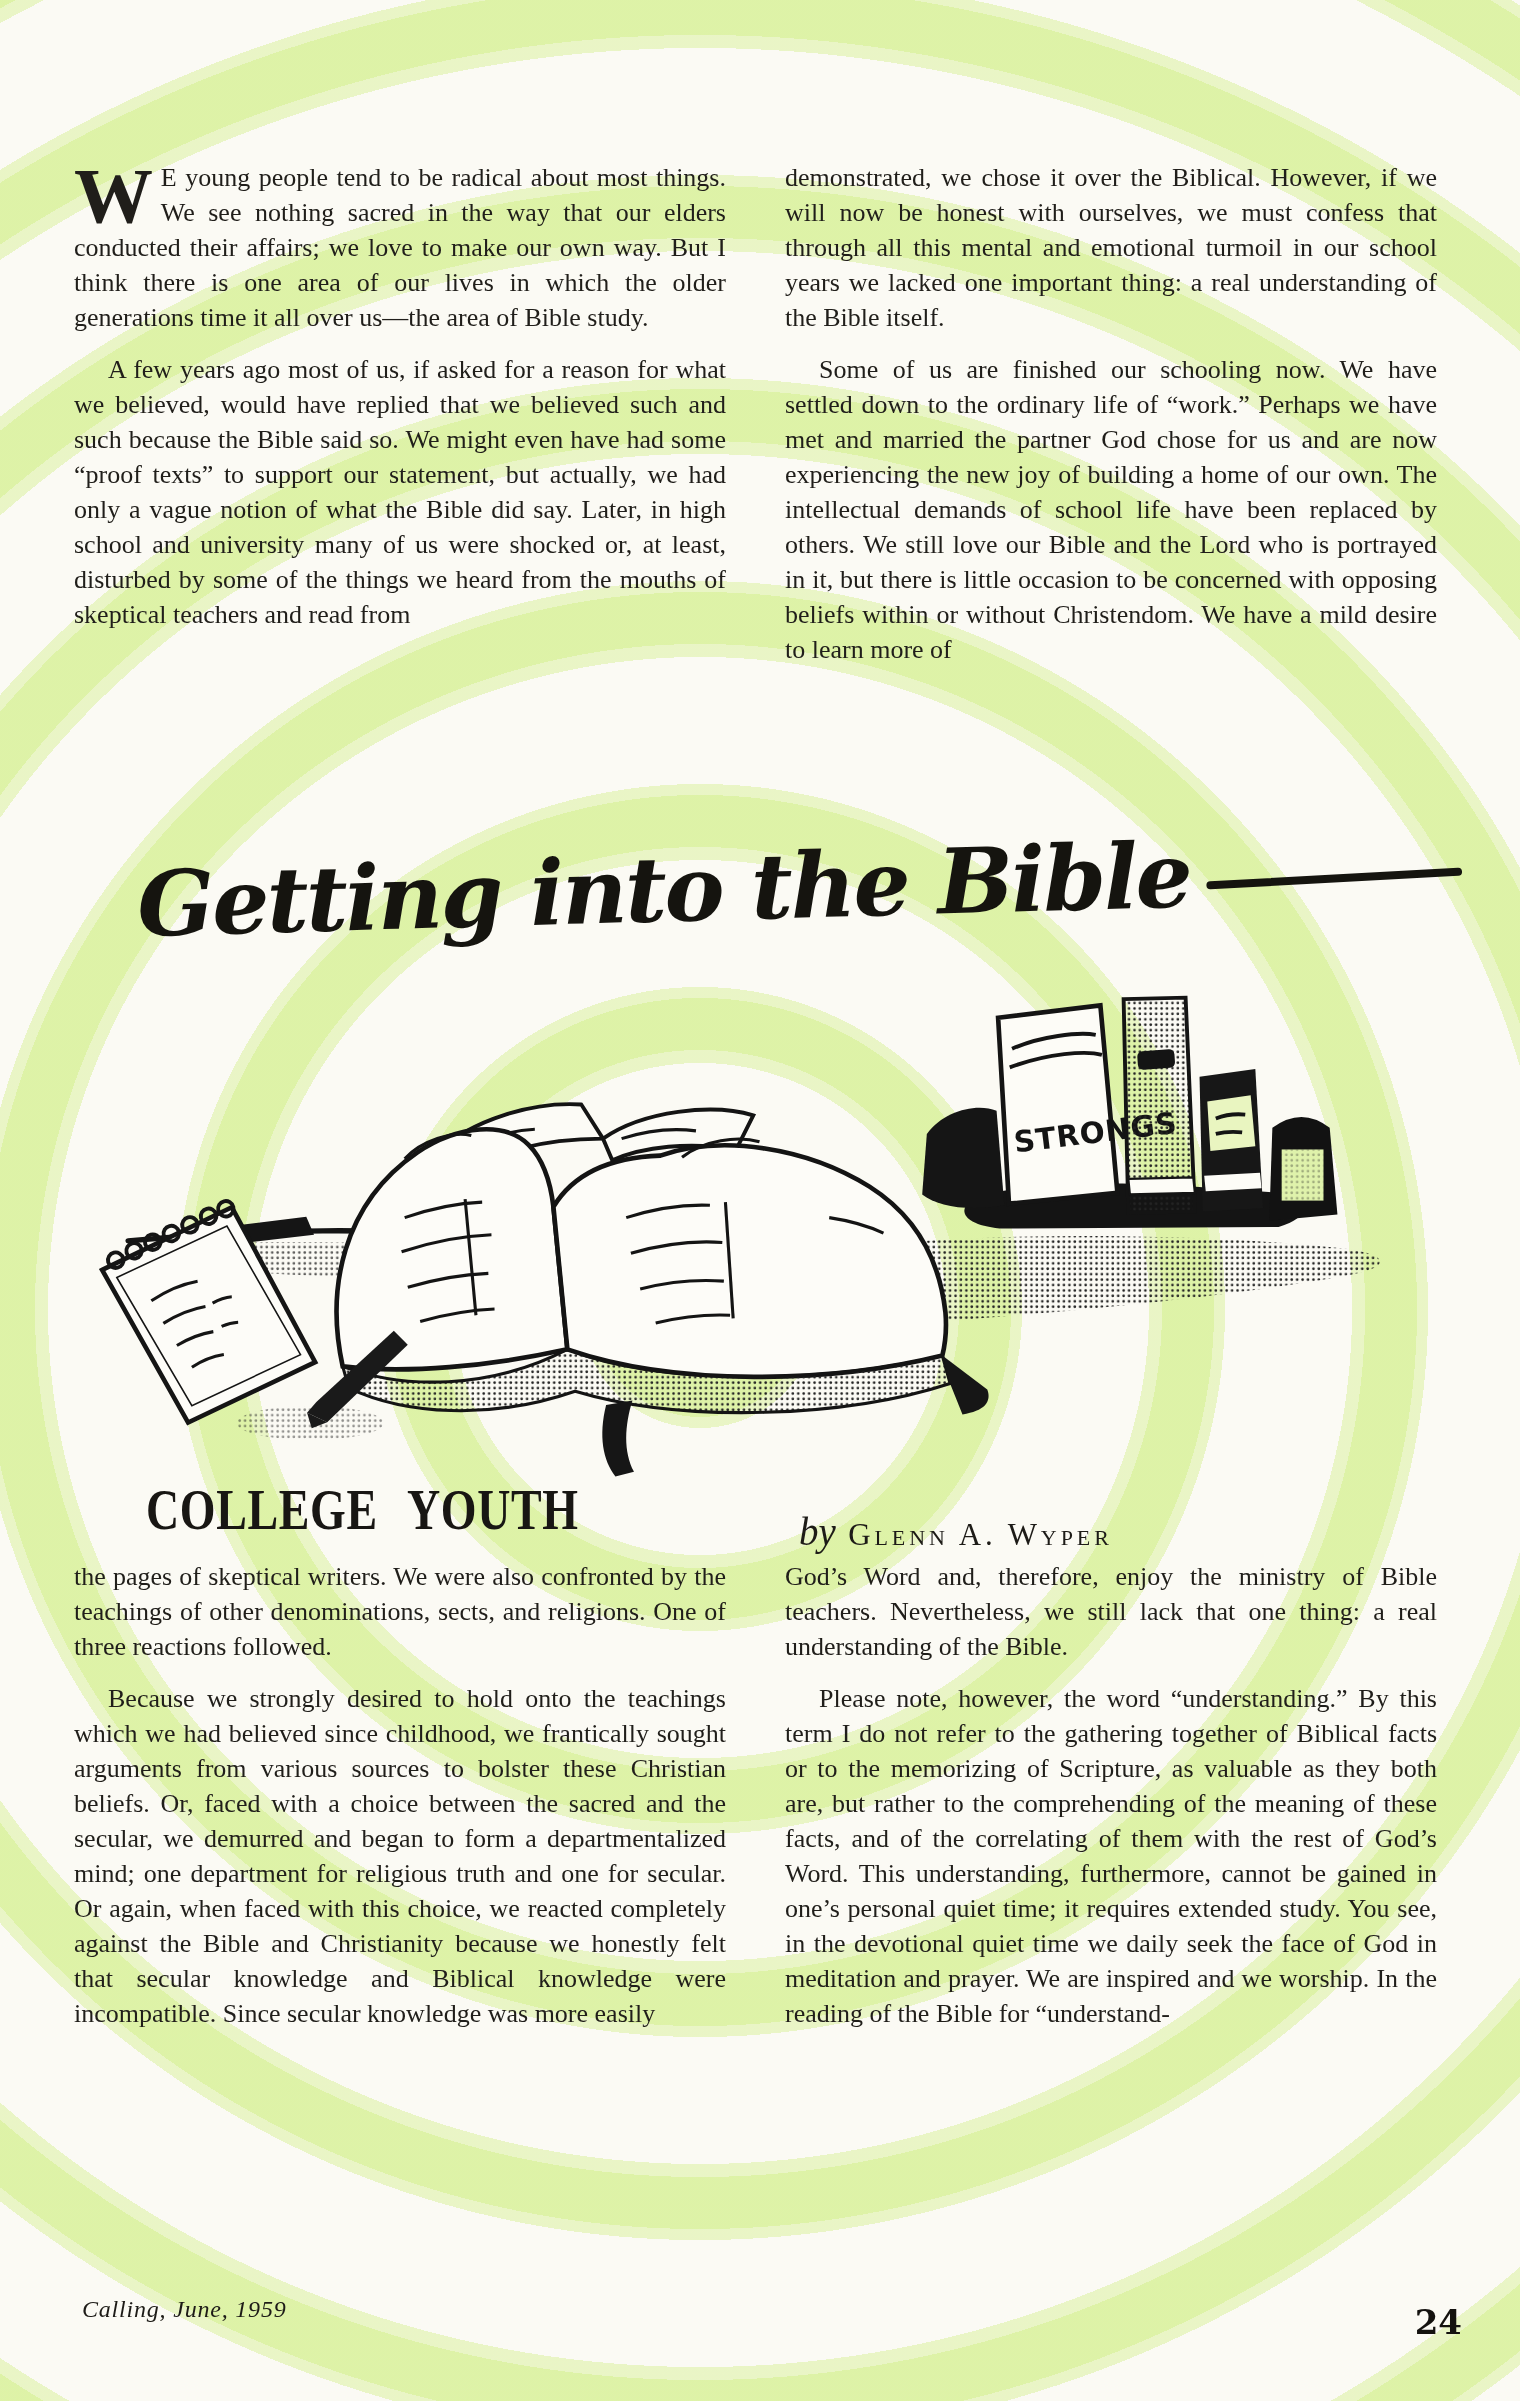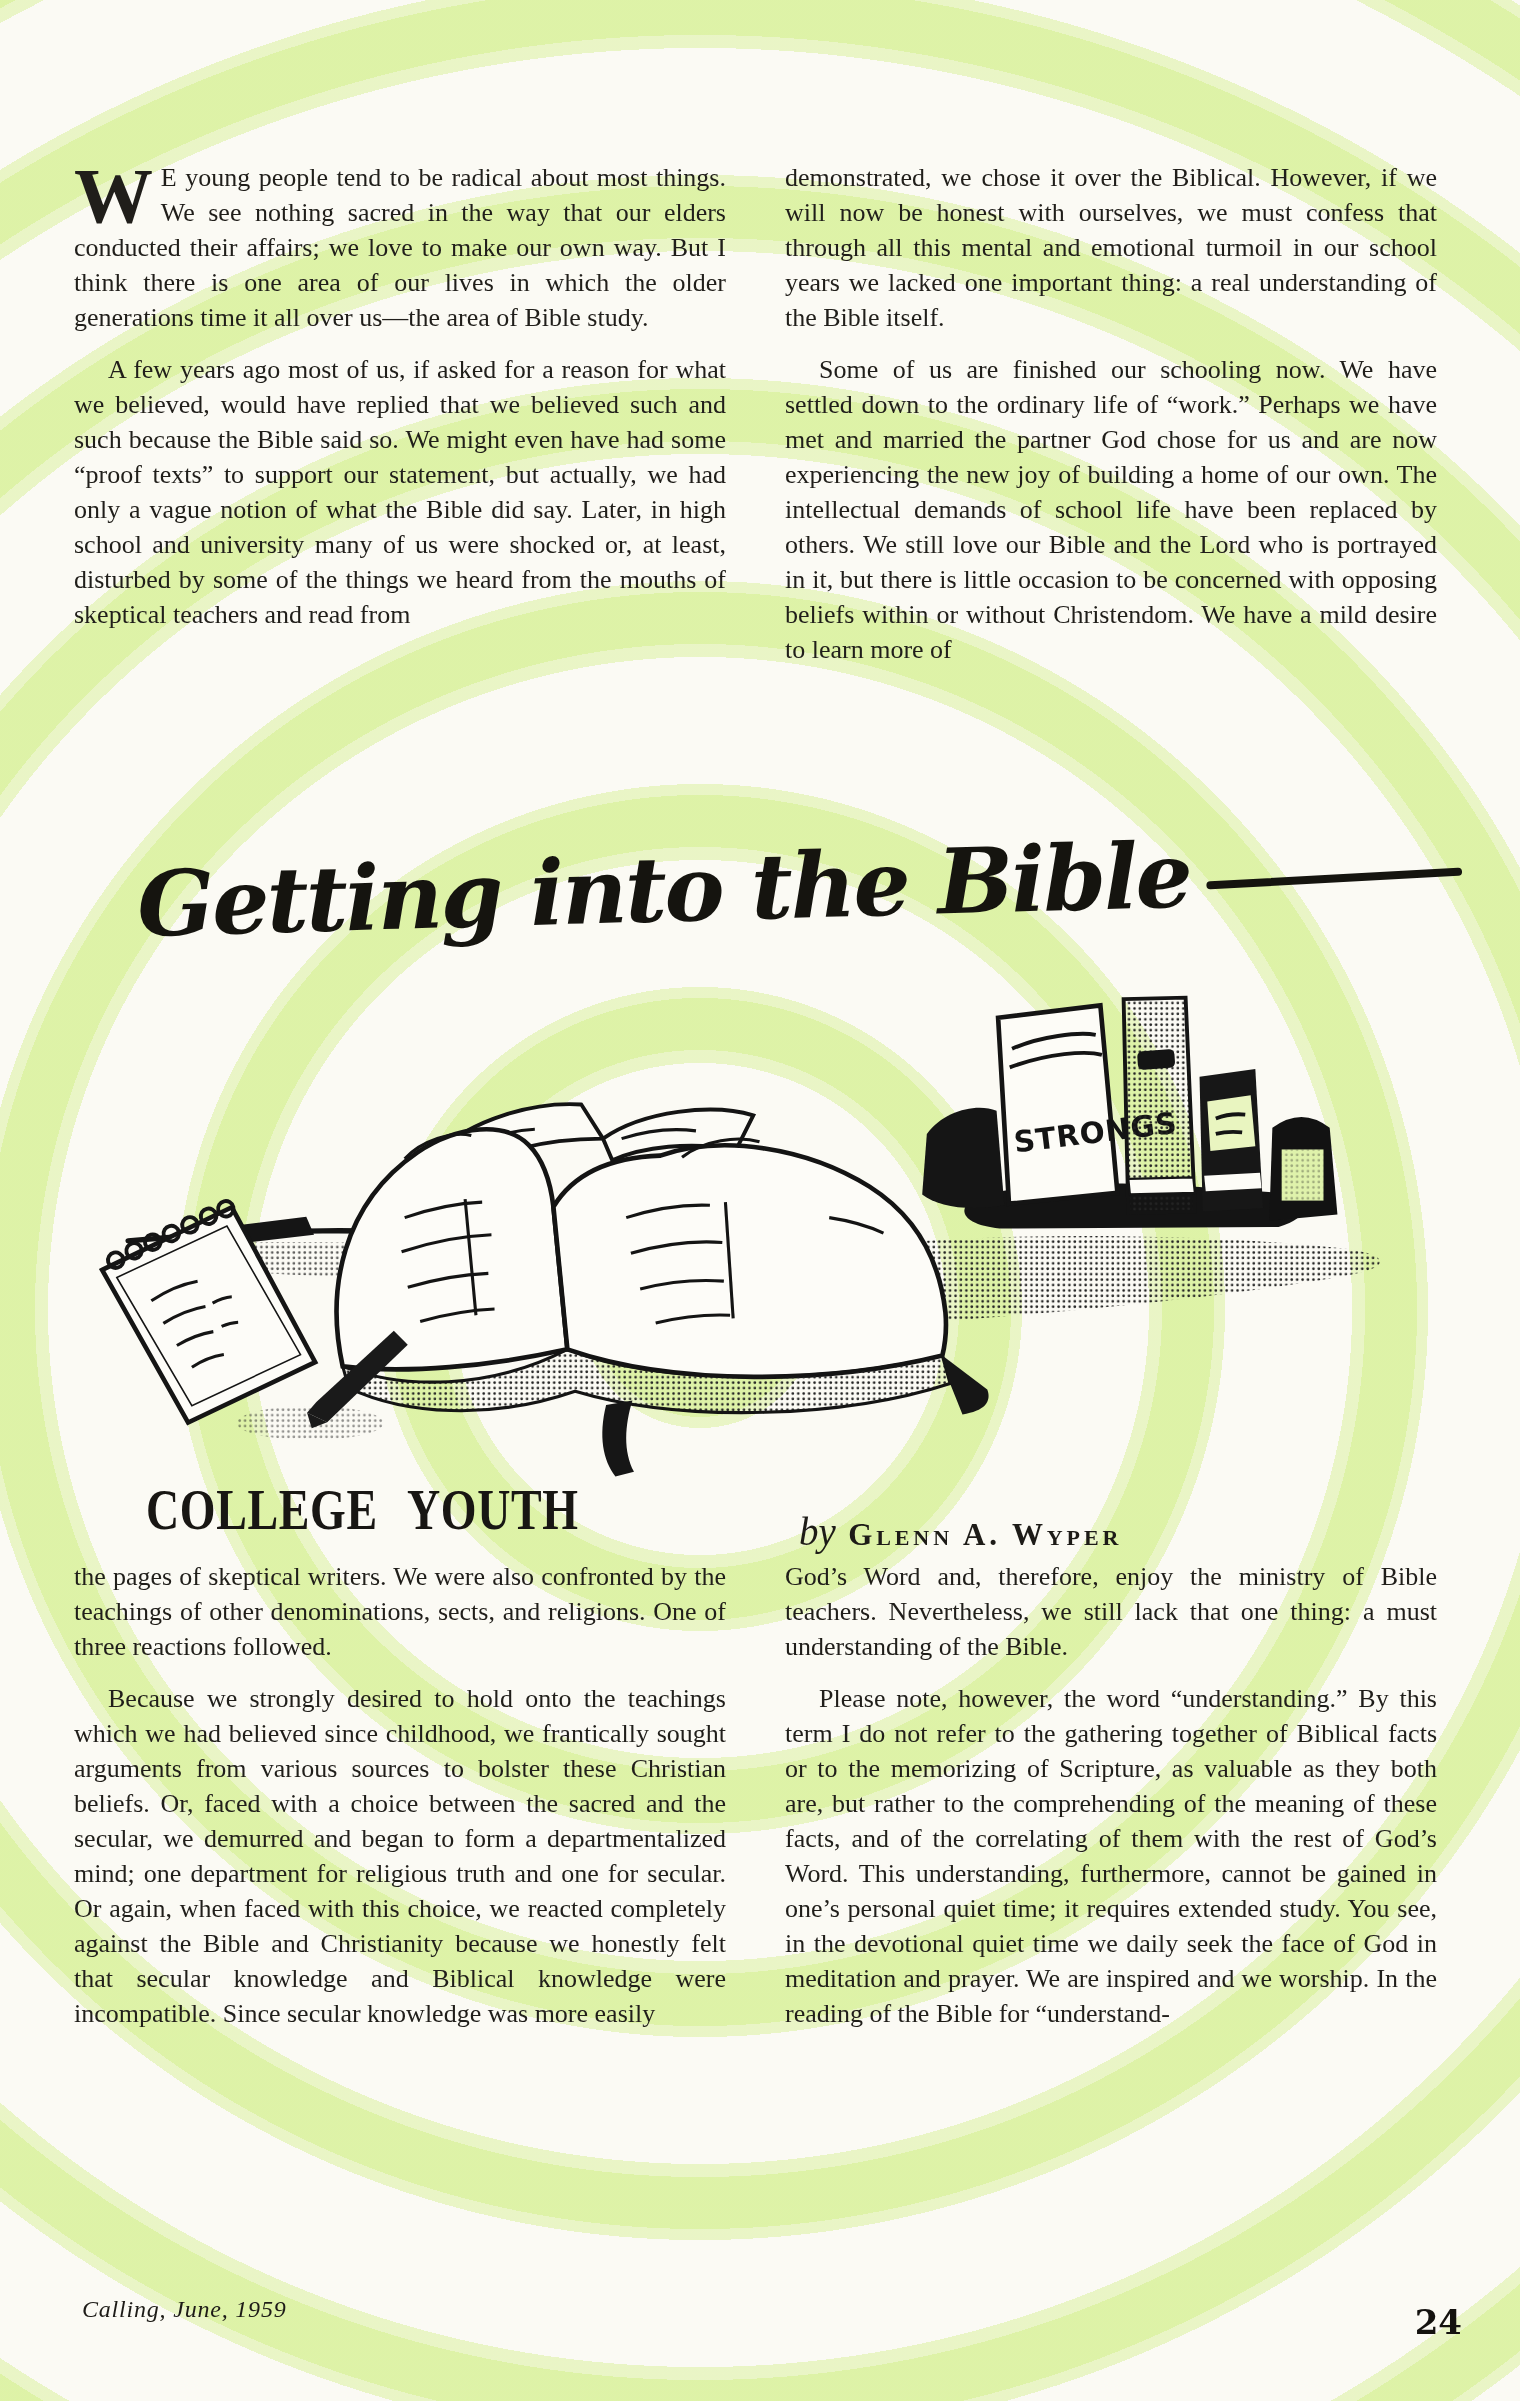--- a/index.html
+++ b/index.html
@@ -42,21 +42,21 @@
     display:inline-block;width:256px;height:7.7px;background:#15140f;
     border-radius:4.6px;margin-left:15.5px;transform:translateY(-20px) rotate(-1.5deg);
   }
   .headline{
     position:absolute;left:146px;top:1478px;
     font-size:56px;font-weight:bold;letter-spacing:0.8px;word-spacing:23px;
     color:#181613;transform:scaleX(.82);transform-origin:left top;white-space:nowrap;
   }
   .byline{position:absolute;left:799px;top:1509px;font-size:31px;color:#1d1b17;white-space:nowrap;}
   .byline .by{font-style:italic;font-size:39px;margin-right:12.4px;}
-  .byline .name{font-variant:small-caps;letter-spacing:3.9px;font-weight:bold;}
+  .byline .name{font-variant:small-caps;letter-spacing:3.9px;}
   .illus{position:absolute;left:70px;top:985px;width:1379px;height:504px;}
   .footer-journal{
     position:absolute;left:82px;top:2296px;
     font-style:italic;font-size:24px;letter-spacing:0.8px;color:#1d1b17;
   }
   .footer-page{
     position:absolute;right:59px;top:2302px;
     font-family:"DejaVu Serif",serif;font-weight:bold;font-size:34px;color:#14120f;
   }
 </style>
@@ -179,21 +179,21 @@
 
   <div class="headline">COLLEGE YOUTH</div>
   <div class="byline"><span class="by">by</span><span class="name">Glenn A. Wyper</span></div>
 
   <div class="cols bottom-cols">
     <div class="col">
       <p>the pages of skeptical writers. We were also confronted by the teachings of other denominations, sects, and religions. One of three reactions followed.</p>
       <p class="indent">Because we strongly desired to hold onto the teachings which we had believed since childhood, we frantically sought arguments from various sources to bolster these Christian beliefs. Or, faced with a choice between the sacred and the secular, we demurred and began to form a departmentalized mind; one department for religious truth and one for secular. Or again, when faced with this choice, we reacted completely against the Bible and Christianity because we honestly felt that secular knowledge and Biblical knowledge were incompatible. Since secular knowledge was more easily</p>
     </div>
     <div class="col">
-      <p>God’s Word and, therefore, enjoy the ministry of Bible teachers. Nevertheless, we still lack that one thing: a must understanding of the Bible.</p>
+      <p>God’s Word and, therefore, enjoy the ministry of Bible teachers. Nevertheless, we still lack that one thing: a real understanding of the Bible.</p>
       <p class="indent">Please note, however, the word “understanding.” By this term I do not refer to the gathering together of Biblical facts or to the memorizing of Scripture, as valuable as they both are, but rather to the comprehending of the meaning of these facts, and of the correlating of them with the rest of God’s Word. This understanding, furthermore, cannot be gained in one’s personal quiet time; it requires extended study. You see, in the devotional quiet time we daily seek the face of God in meditation and prayer. We are inspired and we worship. In the reading of the Bible for “understand-</p>
     </div>
   </div>
 
   <div class="footer-journal">Calling, June, 1959</div>
   <div class="footer-page">24</div>
 
 </div>
 
 

